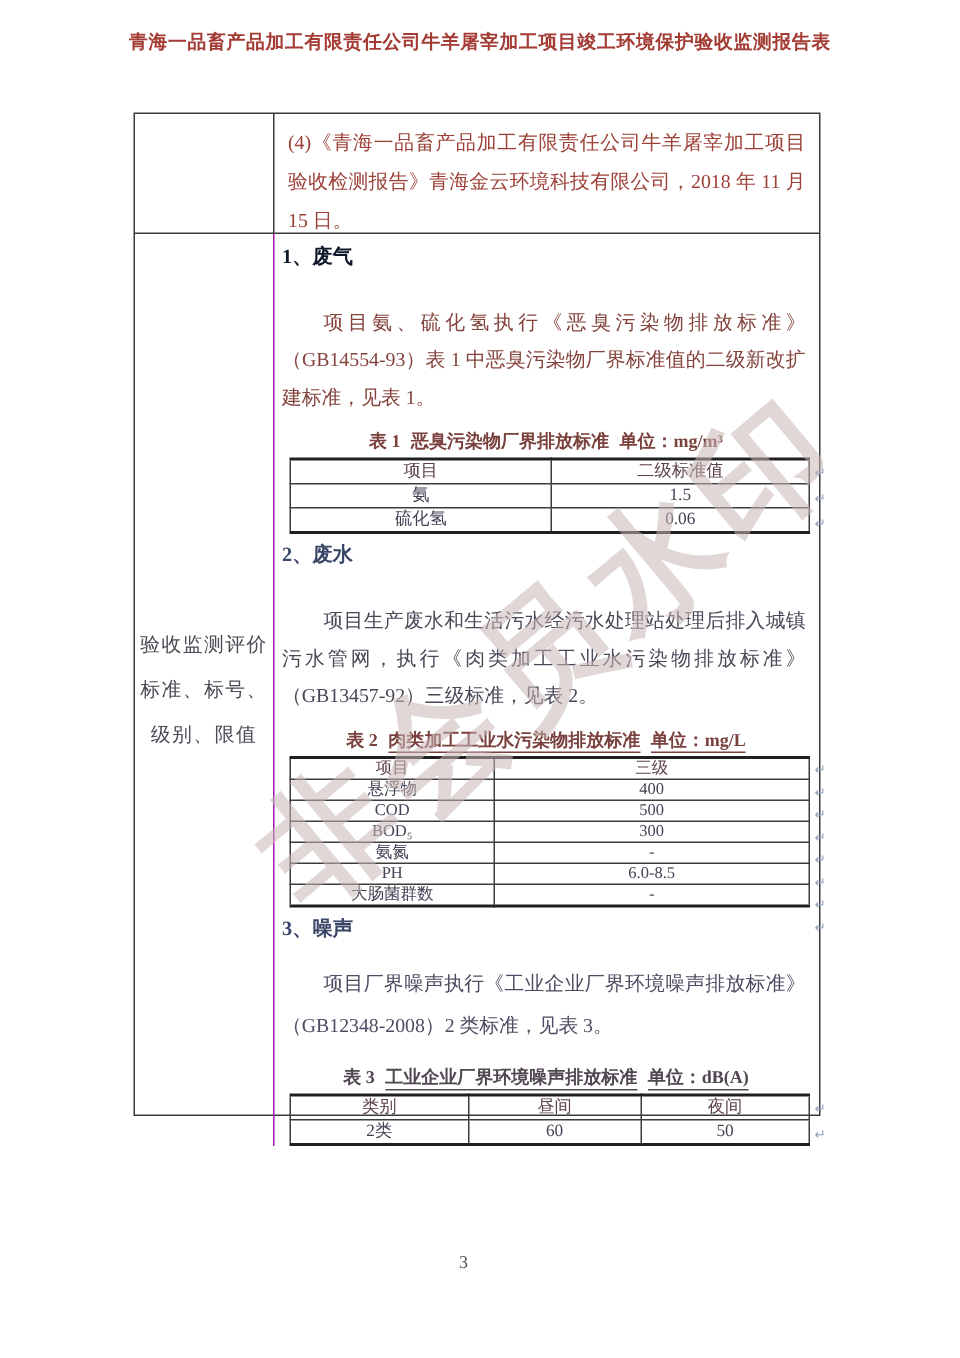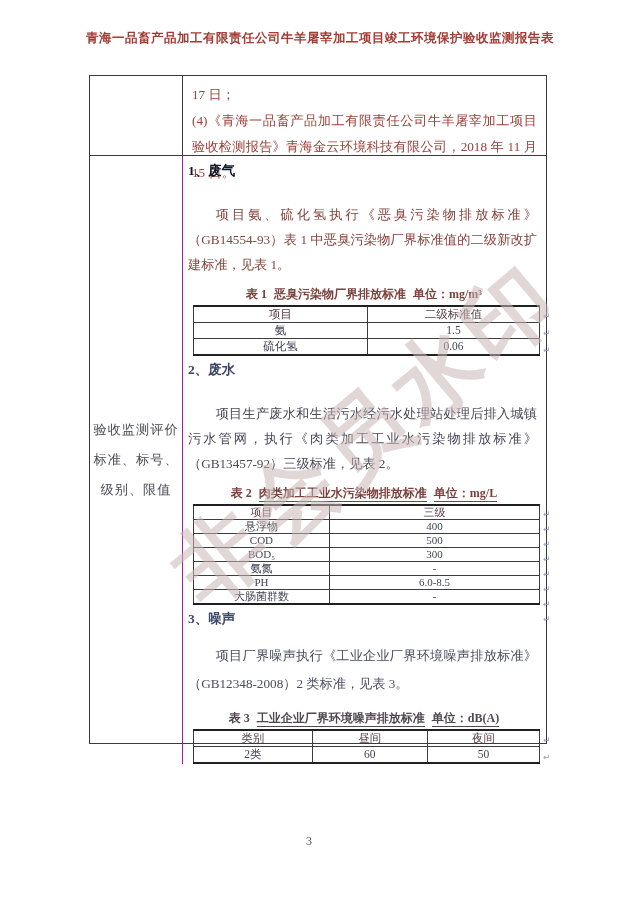--- a/index.html
+++ b/index.html
@@ -3,21 +3,21 @@
 <meta charset="utf-8">
 <style>
   html,body{margin:0;padding:0;background:#ffffff;}
   .page{
     position:relative; width:640px; height:905px; background:#ffffff;
     font-family:"Liberation Serif","DejaVu Serif",serif;
     color:#43434f; overflow:hidden;
   }
   
   .doc-title{
-    position:absolute; left:0; top:30px; width:640px;
+    position:absolute; left:0; top:20px; width:640px;
     text-align:center; font-size:12.5px; font-weight:bold;
     color:#a33c35; letter-spacing:0.5px;
   }
   
   .outer{
     position:absolute; left:89px; top:75px; width:458px; height:669px;
     border:1.5px solid #3a3a3a; box-sizing:border-box;
     display:grid; grid-template-columns:93px 1fr; grid-template-rows:80px 1fr;
     z-index:1; background:transparent;
   }
@@ -77,21 +77,20 @@
 
 <div class="page">
 
   <div class="doc-title">青海一品畜产品加工有限责任公司牛羊屠宰加工项目竣工环境保护验收监测报告表</div>
 
   <div class="outer">
 
     <div class="ocell r1c1"></div>
 
     <div class="ocell r1c2">
-      <p>17 日；</p>
       <p>(4)《青海一品畜产品加工有限责任公司牛羊屠宰加工项目验收检测报告》青海金云环境科技有限公司，2018 年 11 月 15 日。</p>
     </div>
 
     <div class="ocell r2c1">
       <div>验收监测评价</div>
       <div>标准、标号、</div>
       <div>级别、限值</div>
     </div>
 
     <div class="ocell r2c2">

